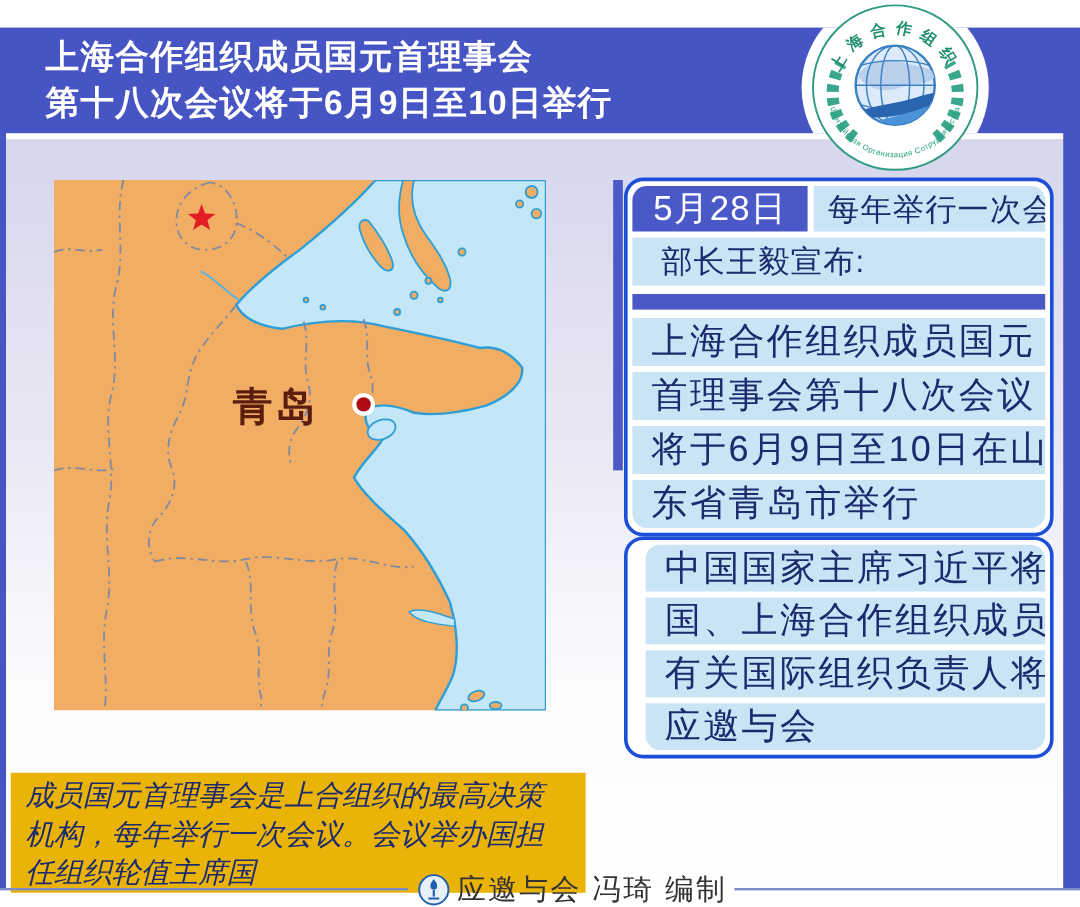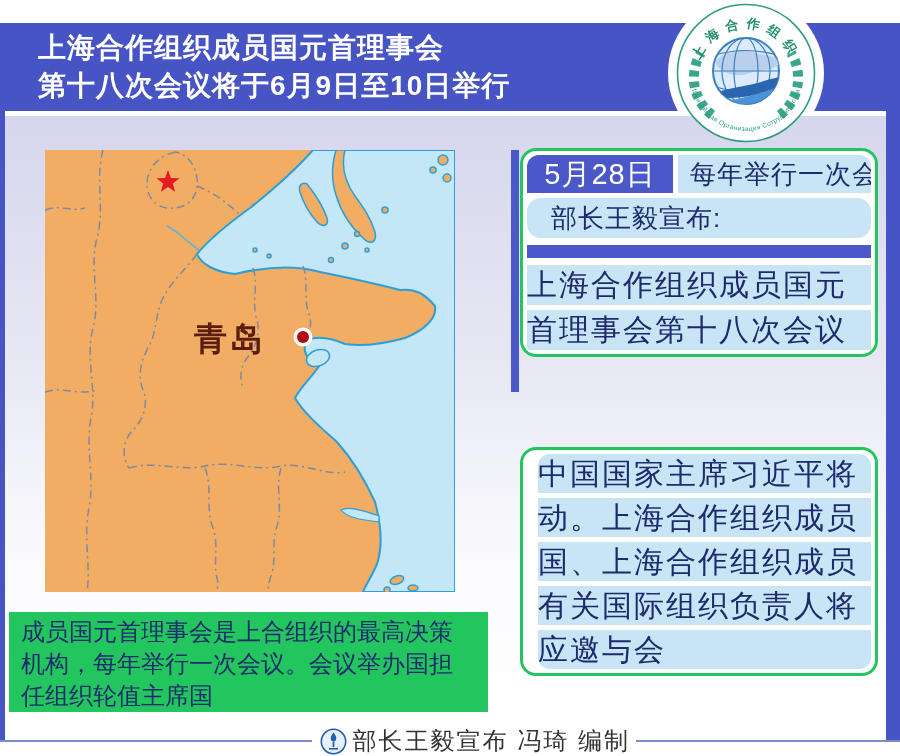--- a/index.html
+++ b/index.html
@@ -21,41 +21,41 @@
   .stripe{position:absolute;top:110px;height:630px;background:#4754c4;}
   .stripe-left{left:0;width:5px;}
   .stripe-right{left:886px;width:14px;}
 
   
   .map-panel{position:absolute;left:45px;top:150px;width:410px;height:442px;}
 
   
   .accent-bar{position:absolute;left:511px;top:150px;width:8px;height:242px;background:#4b59c8;}
   .info-box{position:absolute;left:520px;width:358px;background:#ffffff;
-            border:3px solid #22c55e;border-radius:16px;padding:4px;box-sizing:border-box;
+            border:3px solid #1d4ed8;border-radius:16px;padding:4px;box-sizing:border-box;
             display:flex;flex-direction:column;gap:5px;}
   .box-announce{top:148px;}
   .box-details{top:447px;}
   .strip{background:#c8e4f5;color:#1c2a6e;font-size:30px;height:40px;line-height:40px;
-         letter-spacing:2px;white-space:nowrap;overflow:hidden;}
+         padding-left:16px;letter-spacing:2px;white-space:nowrap;overflow:hidden;}
   .strip-sm{font-size:26px;letter-spacing:1px;}
   .row-top{display:flex;gap:5px;height:38px;}
   .date-badge{width:146px;background:#4b59c8;color:#ffffff;font-size:29px;line-height:38px;
               text-align:center;border-top-left-radius:12px;letter-spacing:1px;}
   .speaker1{flex:1;height:38px;line-height:38px;border-top-right-radius:12px;padding-left:12px;}
-  .speaker2{padding-left:24px;border-radius:14px;}
+  .speaker2{padding-left:24px;}
   .separator{height:13px;background:#4b59c8;margin:2px 0;}
   .last-a{border-bottom-left-radius:12px;border-bottom-right-radius:12px;}
   .first-d{border-top-left-radius:12px;border-top-right-radius:12px;}
   .last-d{border-bottom-left-radius:12px;border-bottom-right-radius:12px;height:39px;line-height:39px;}
   .box-details .strip{height:39px;line-height:39px;margin-left:11px;}
 
   
-  .note-box{position:absolute;left:9px;top:612px;width:479px;height:100px;background:#22c55e;
-            box-sizing:border-box;padding:4px 0 0 12px;color:#1c2a6e;font-size:24px;line-height:32px;}
+  .note-box{position:absolute;left:9px;top:644px;width:479px;height:100px;background:#eab308;
+            box-sizing:border-box;padding:4px 0 0 12px;color:#1c2a6e;font-size:24px;line-height:32px;font-style:italic;}
   .note-box div{white-space:nowrap;}
 
   
   .footer{position:absolute;top:726px;left:0;width:900px;height:30px;
           display:flex;align-items:center;}
   .rule{height:2px;background:#7b8cc9;}
   .rule-l{flex:1.18;}
   .rule-r{flex:1;}
   .credit{font-size:24px;color:#333333;letter-spacing:2px;margin:0 6px;white-space:nowrap;}
   .xh-logo{width:27px;height:27px;margin-left:8px;}
@@ -175,41 +175,42 @@
 
   <div class="info-box box-announce">
     <div class="row-top">
       <div class="date-badge">5月28日</div>
       <div class="strip strip-sm speaker1">每年举行一次会议</div>
     </div>
     <div class="strip strip-sm speaker2">部长王毅宣布:</div>
     <div class="separator"></div>
     <div class="strip">上海合作组织成员国元</div>
     <div class="strip">首理事会第十八次会议</div>
+    <div class="strip">将于6月9日至10日在山</div>
+    <div class="strip last-a">东省青岛市举行</div>
   </div>
 
   <div class="info-box box-details">
     <div class="strip first-d">中国国家主席习近平将</div>
-    <div class="strip">动。上海合作组织成员</div>
     <div class="strip">国、上海合作组织成员</div>
     <div class="strip">有关国际组织负责人将</div>
     <div class="strip last-d">应邀与会</div>
   </div>
 
   <div class="note-box">
     <div>成员国元首理事会是上合组织的最高决策</div>
     <div>机构，每年举行一次会议。会议举办国担</div>
     <div>任组织轮值主席国</div>
   </div>
 
   <div class="footer">
     <div class="rule rule-l"></div>
     <svg class="xh-logo" viewBox="0 0 27 27">
       <circle cx="13.5" cy="13.5" r="12.2" fill="#e8f0fa" stroke="#2060ae" stroke-width="1.6"></circle>
       <path d="M 13.5,4.5 C 15.6,7.4 17,9.4 16,11.9 C 15.3,13.7 11.7,13.7 11,11.9 C 10,9.4 11.4,7.4 13.5,4.5 Z" fill="#2060ae"></path>
       <rect x="12.6" y="13.5" width="1.8" height="5.6" fill="#2060ae"></rect>
       <path d="M 9,20 L 18,20 L 18,21.6 L 9,21.6 Z" fill="#2060ae"></path>
     </svg>
-    <div class="credit">部长王毅宣布 冯琦 编制</div>
+    <div class="credit">应邀与会 冯琦 编制</div>
     <div class="rule rule-r"></div>
   </div>
 
 </div>
 
 </body></html>

